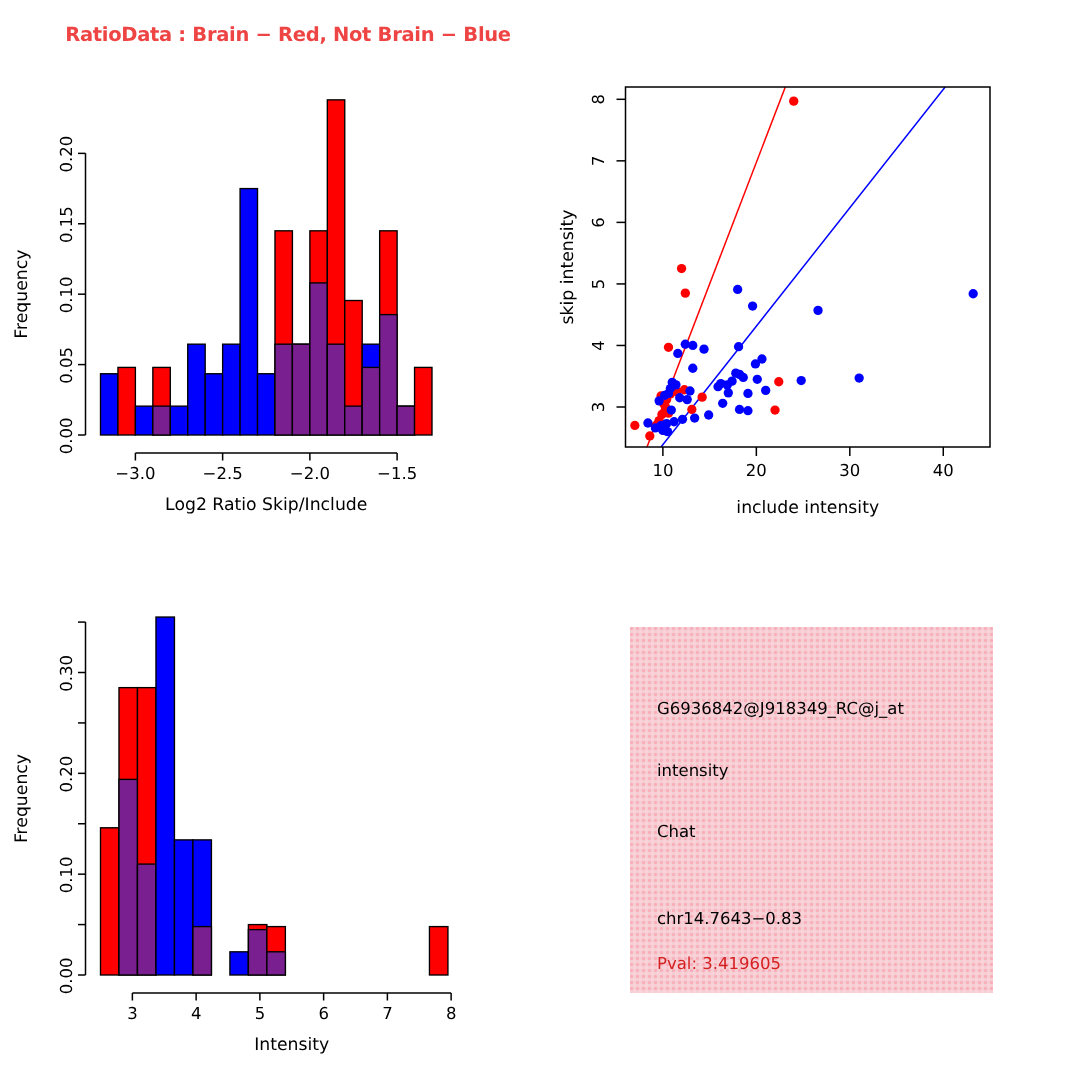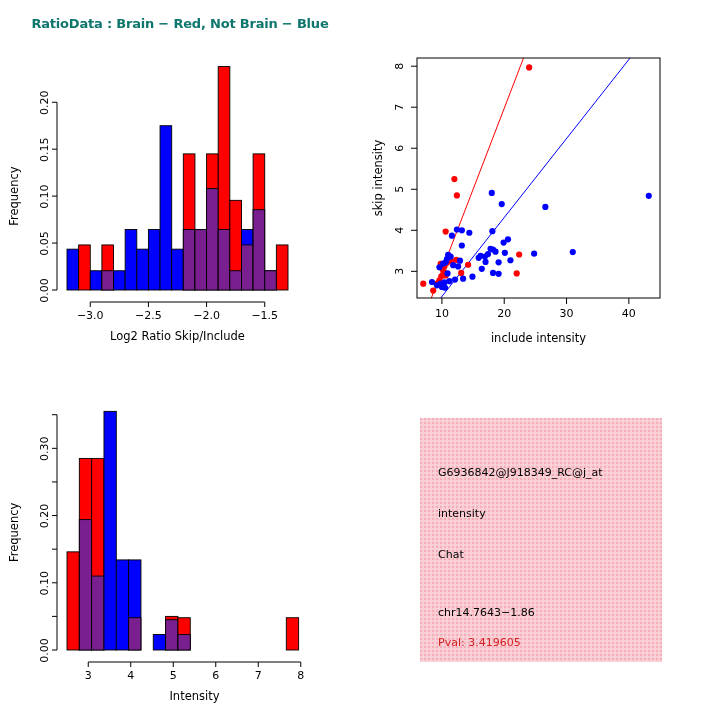--- a/index.html
+++ b/index.html
@@ -20,26 +20,26 @@
     width: 360px;
     height: 360px;
   }
   #panel-ratio-hist   { left: 0;   top: 0; }
   #panel-scatter      { left: 360px; top: 0; }
   #panel-gene-hist    { left: 0;   top: 360px; }
   #panel-info         { left: 360px; top: 360px; }
 
   .panel-title {
     position: absolute;
-    left: 0;
+    left: 12px;
     width: 100%;
     text-align: center;
     font-weight: bold;
     font-size: 13px;
-    color: #0f766e;
+    color: #ef4444;
     font-family: "DejaVu Sans", sans-serif;
     letter-spacing: -0.2px;
   }
 
   svg { display: block; }
 
   .axis-line { stroke: #000; stroke-width: 1; fill: none; }
   .tick-line { stroke: #000; stroke-width: 1; }
   .tick-label {
     font-family: "DejaVu Sans", sans-serif;
@@ -302,16 +302,16 @@
         <text x="194.5" y="340" class="axis-title" text-anchor="middle">Intensity</text>
       </g>
     </svg>
 </div>
 
 <div class="panel" id="panel-info">
   <div id="info-box">
     <div class="info-line" id="info-id">G6936842@J918349_RC@j_at</div>
     <div class="info-line" id="info-type">intensity</div>
     <div class="info-line" id="info-gene">Chat</div>
-    <div class="info-line" id="info-chr">chr14.7643−1.86</div>
+    <div class="info-line" id="info-chr">chr14.7643−0.83</div>
     <div class="info-line" id="info-pval">Pval: 3.419605</div>
   </div>
 </div>
 
 </body></html>

